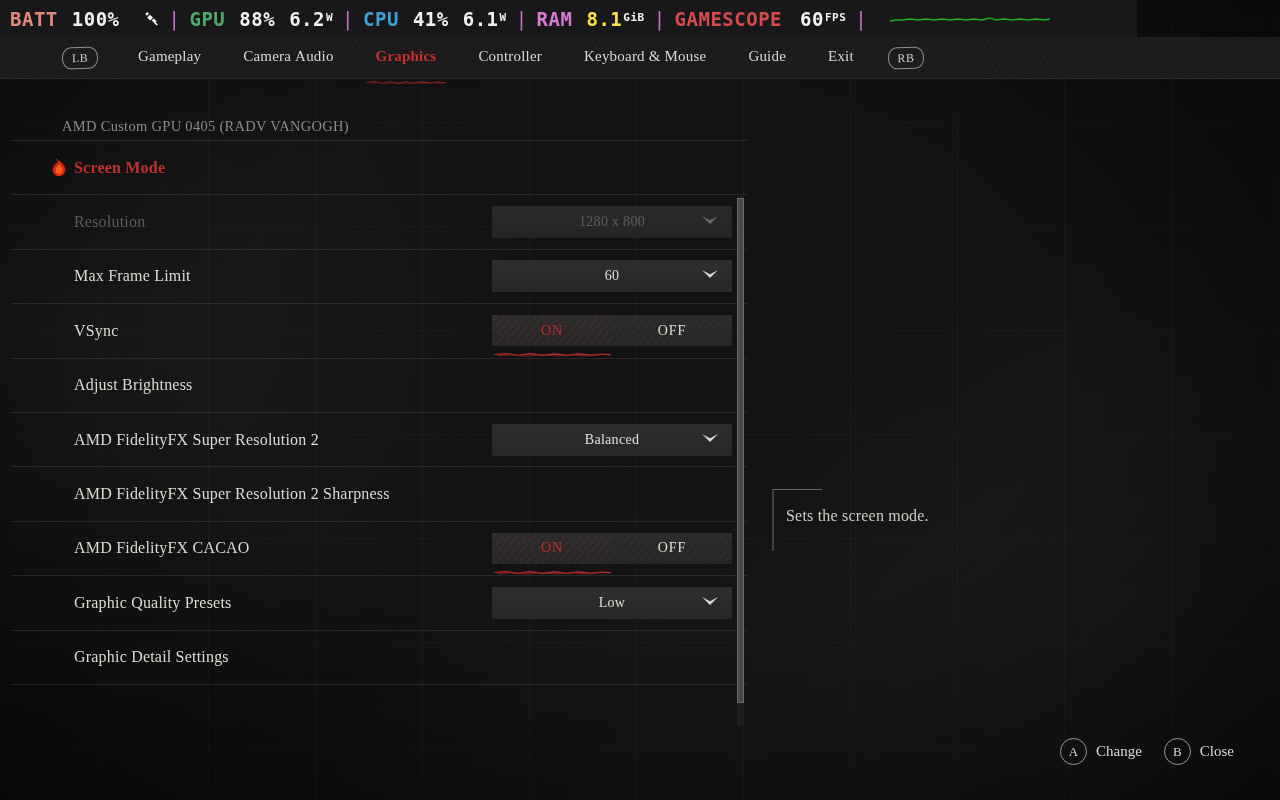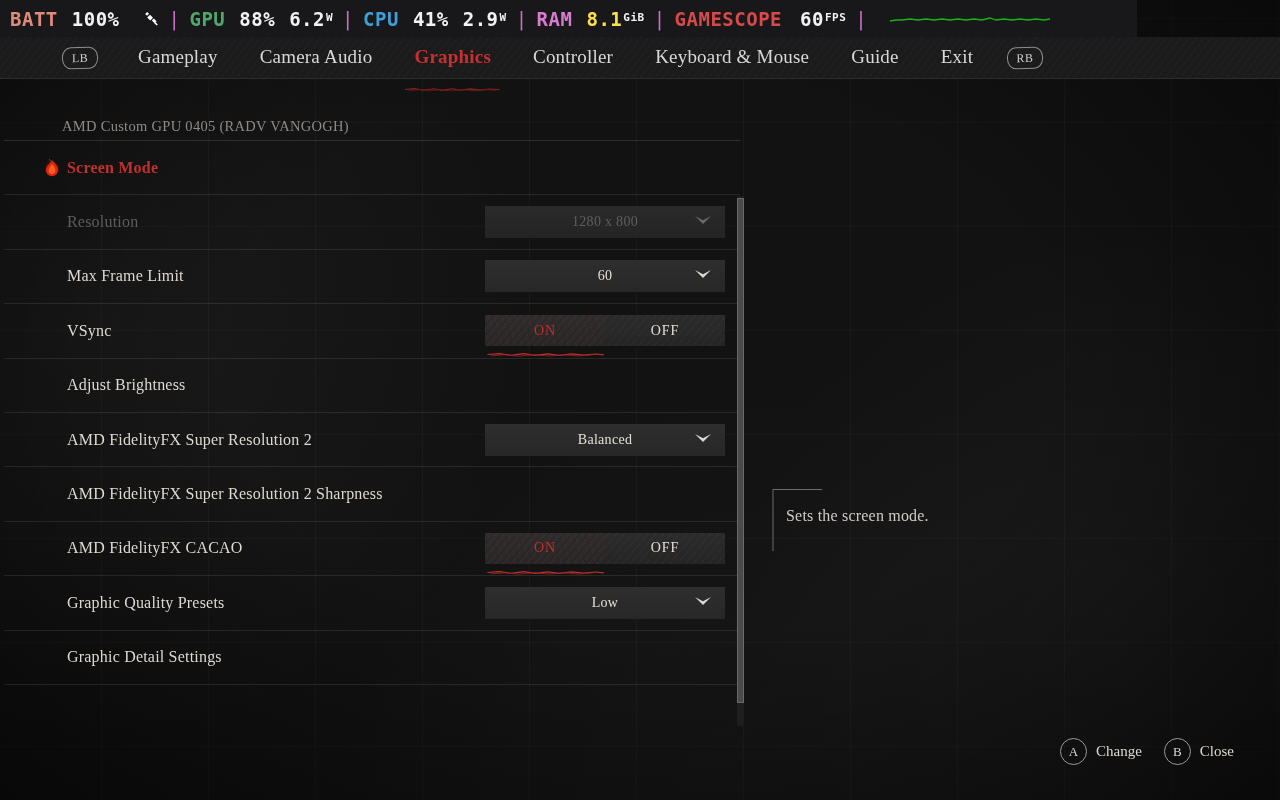--- a/index.html
+++ b/index.html
@@ -94,21 +94,21 @@
     border-radius: 9px / 10px;
     color: #cfcfcf;
     font-family: "Liberation Serif", serif;
     font-size: 12px;
     display: flex; align-items: center; justify-content: center;
     letter-spacing: 0.5px;
     transform: rotate(-1.2deg);
   }
   .navtab {
     color: #d8d8d8;
-    font-size: 19px;
+    font-size: 15px;
     position: relative;
     padding: 4px 2px 6px;
     letter-spacing: 0.2px;
   }
   .navtab.active { color: #c8302f; font-weight: bold; }
   .navtab.active .scratch {
     position: absolute;
     left: -9px; right: -9px; bottom: -7px;
     height: 6px;
   }
@@ -123,21 +123,21 @@
   }
   #gpu-line {
     position: absolute;
     left: 62px; top: 40px;
     color: #8e8a86;
     font-size: 14.5px;
     letter-spacing: 0.3px;
   }
   #list {
     position: absolute;
-    left: 4px; top: 62px;
+    left: 11px; top: 62px;
     width: 736px;
   }
   .row {
     position: relative;
     height: 53.4px;
     border-bottom: 1px solid rgba(190,190,190,0.13);
     display: flex;
     align-items: center;
   }
   .row:first-child { border-top: 1px solid rgba(190,190,190,0.16); }
@@ -334,21 +334,21 @@
     <span style="color:#4fa86a">GPU</span>
     <span class="val">88%</span>
     <span class="pbitem" style="margin-left:14px">
       <span style="color:#f2f2f2">6.2</span>
       <span class="unit">W</span>
     </span>
     <span class="sep">|</span>
     <span style="color:#3fa0d8">CPU</span>
     <span class="val">41%</span>
     <span class="pbitem" style="margin-left:14px">
-      <span style="color:#f2f2f2">2.9</span>
+      <span style="color:#f2f2f2">6.1</span>
       <span class="unit">W</span>
     </span>
     <span class="sep">|</span>
     <span style="color:#d87ad0">RAM</span>
     <span class="pbitem" style="margin-left:14px">
       <span style="color:#fde047">8.1</span>
       <span class="unit">GiB</span>
     </span>
     <span class="sep">|</span>
     <span style="color:#d84a4a">GAMESCOPE</span>

